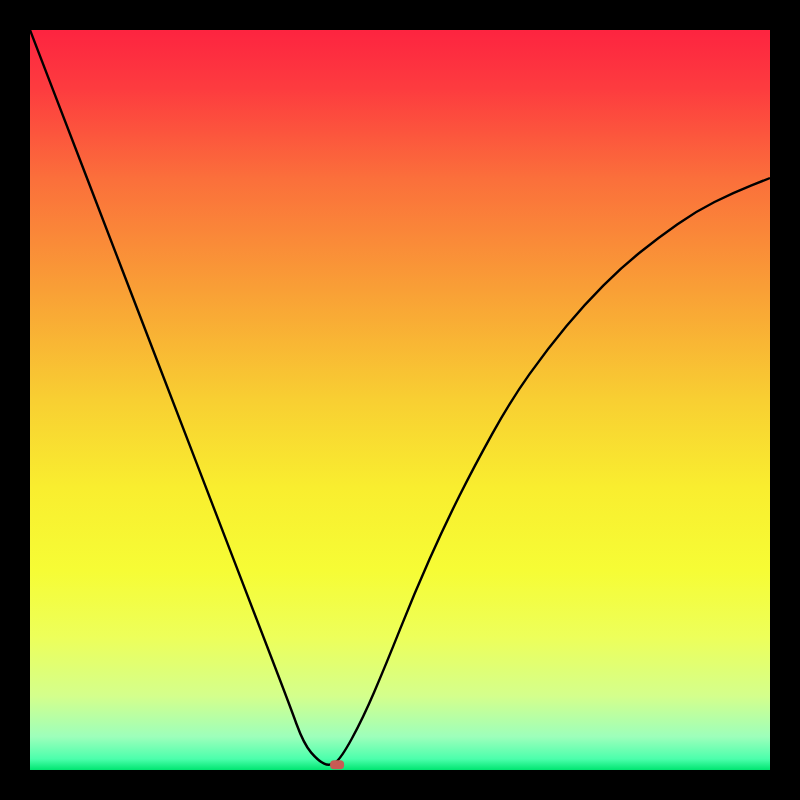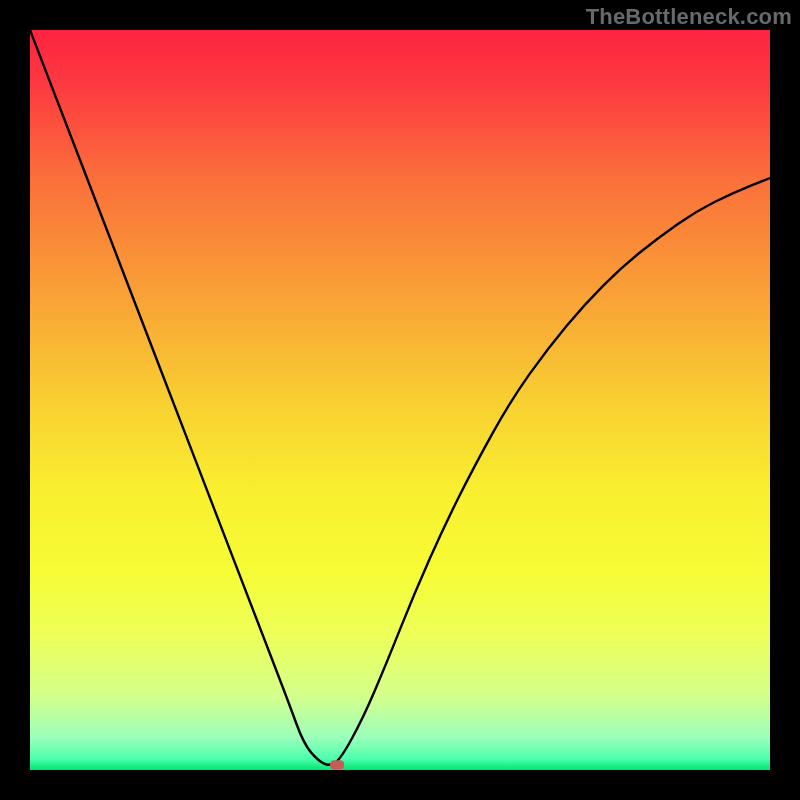--- a/index.html
+++ b/index.html
@@ -37,21 +37,20 @@
   }
   svg {
     display: block;
   }
 </style>
 </head>
 <body>
 
 <div class="frame">
 
-  <div class="watermark">TheBottleneck.com</div>
 
   <div class="plot-area">
     <svg id="chart-svg" width="740" height="740" viewBox="0 0 740 740">
       <defs>
         <linearGradient id="bg-grad" x1="0" y1="0" x2="0" y2="1">
             <stop offset="0%" stop-color="#fd2440"></stop>
             <stop offset="8%" stop-color="#fd3c3f"></stop>
             <stop offset="20%" stop-color="#fb6f3b"></stop>
             <stop offset="35%" stop-color="#f99f36"></stop>
             <stop offset="50%" stop-color="#f8cf32"></stop>

